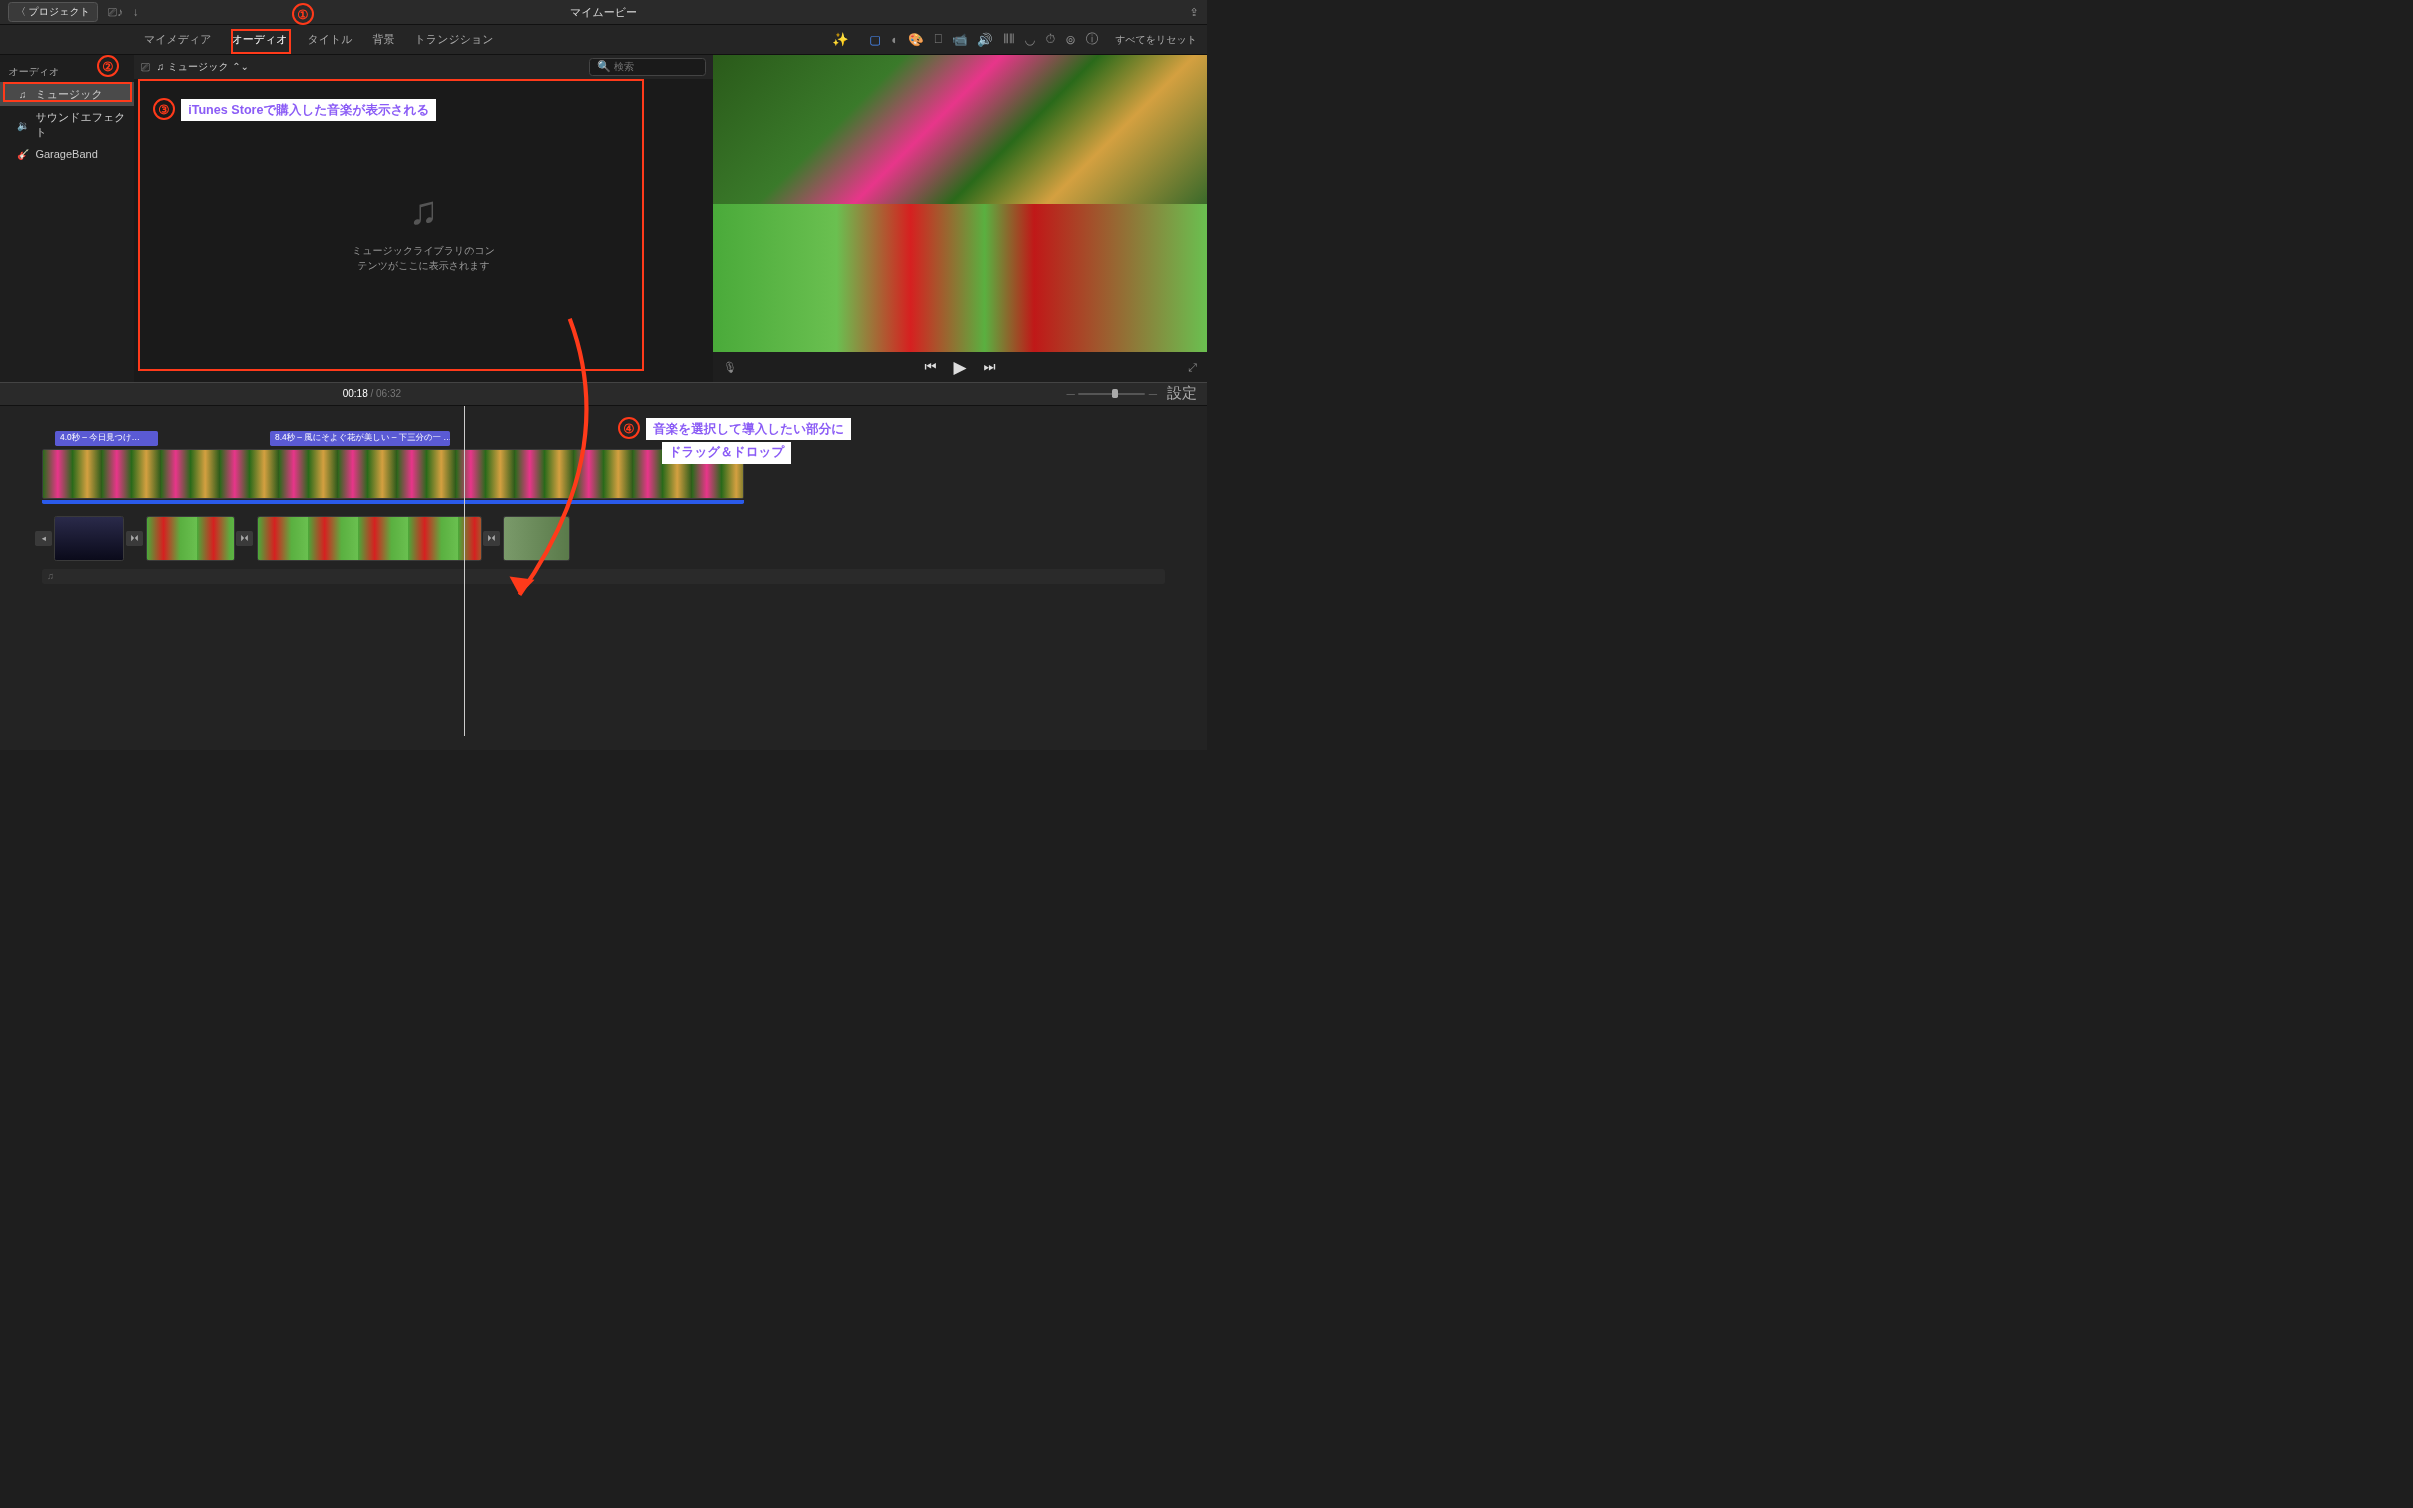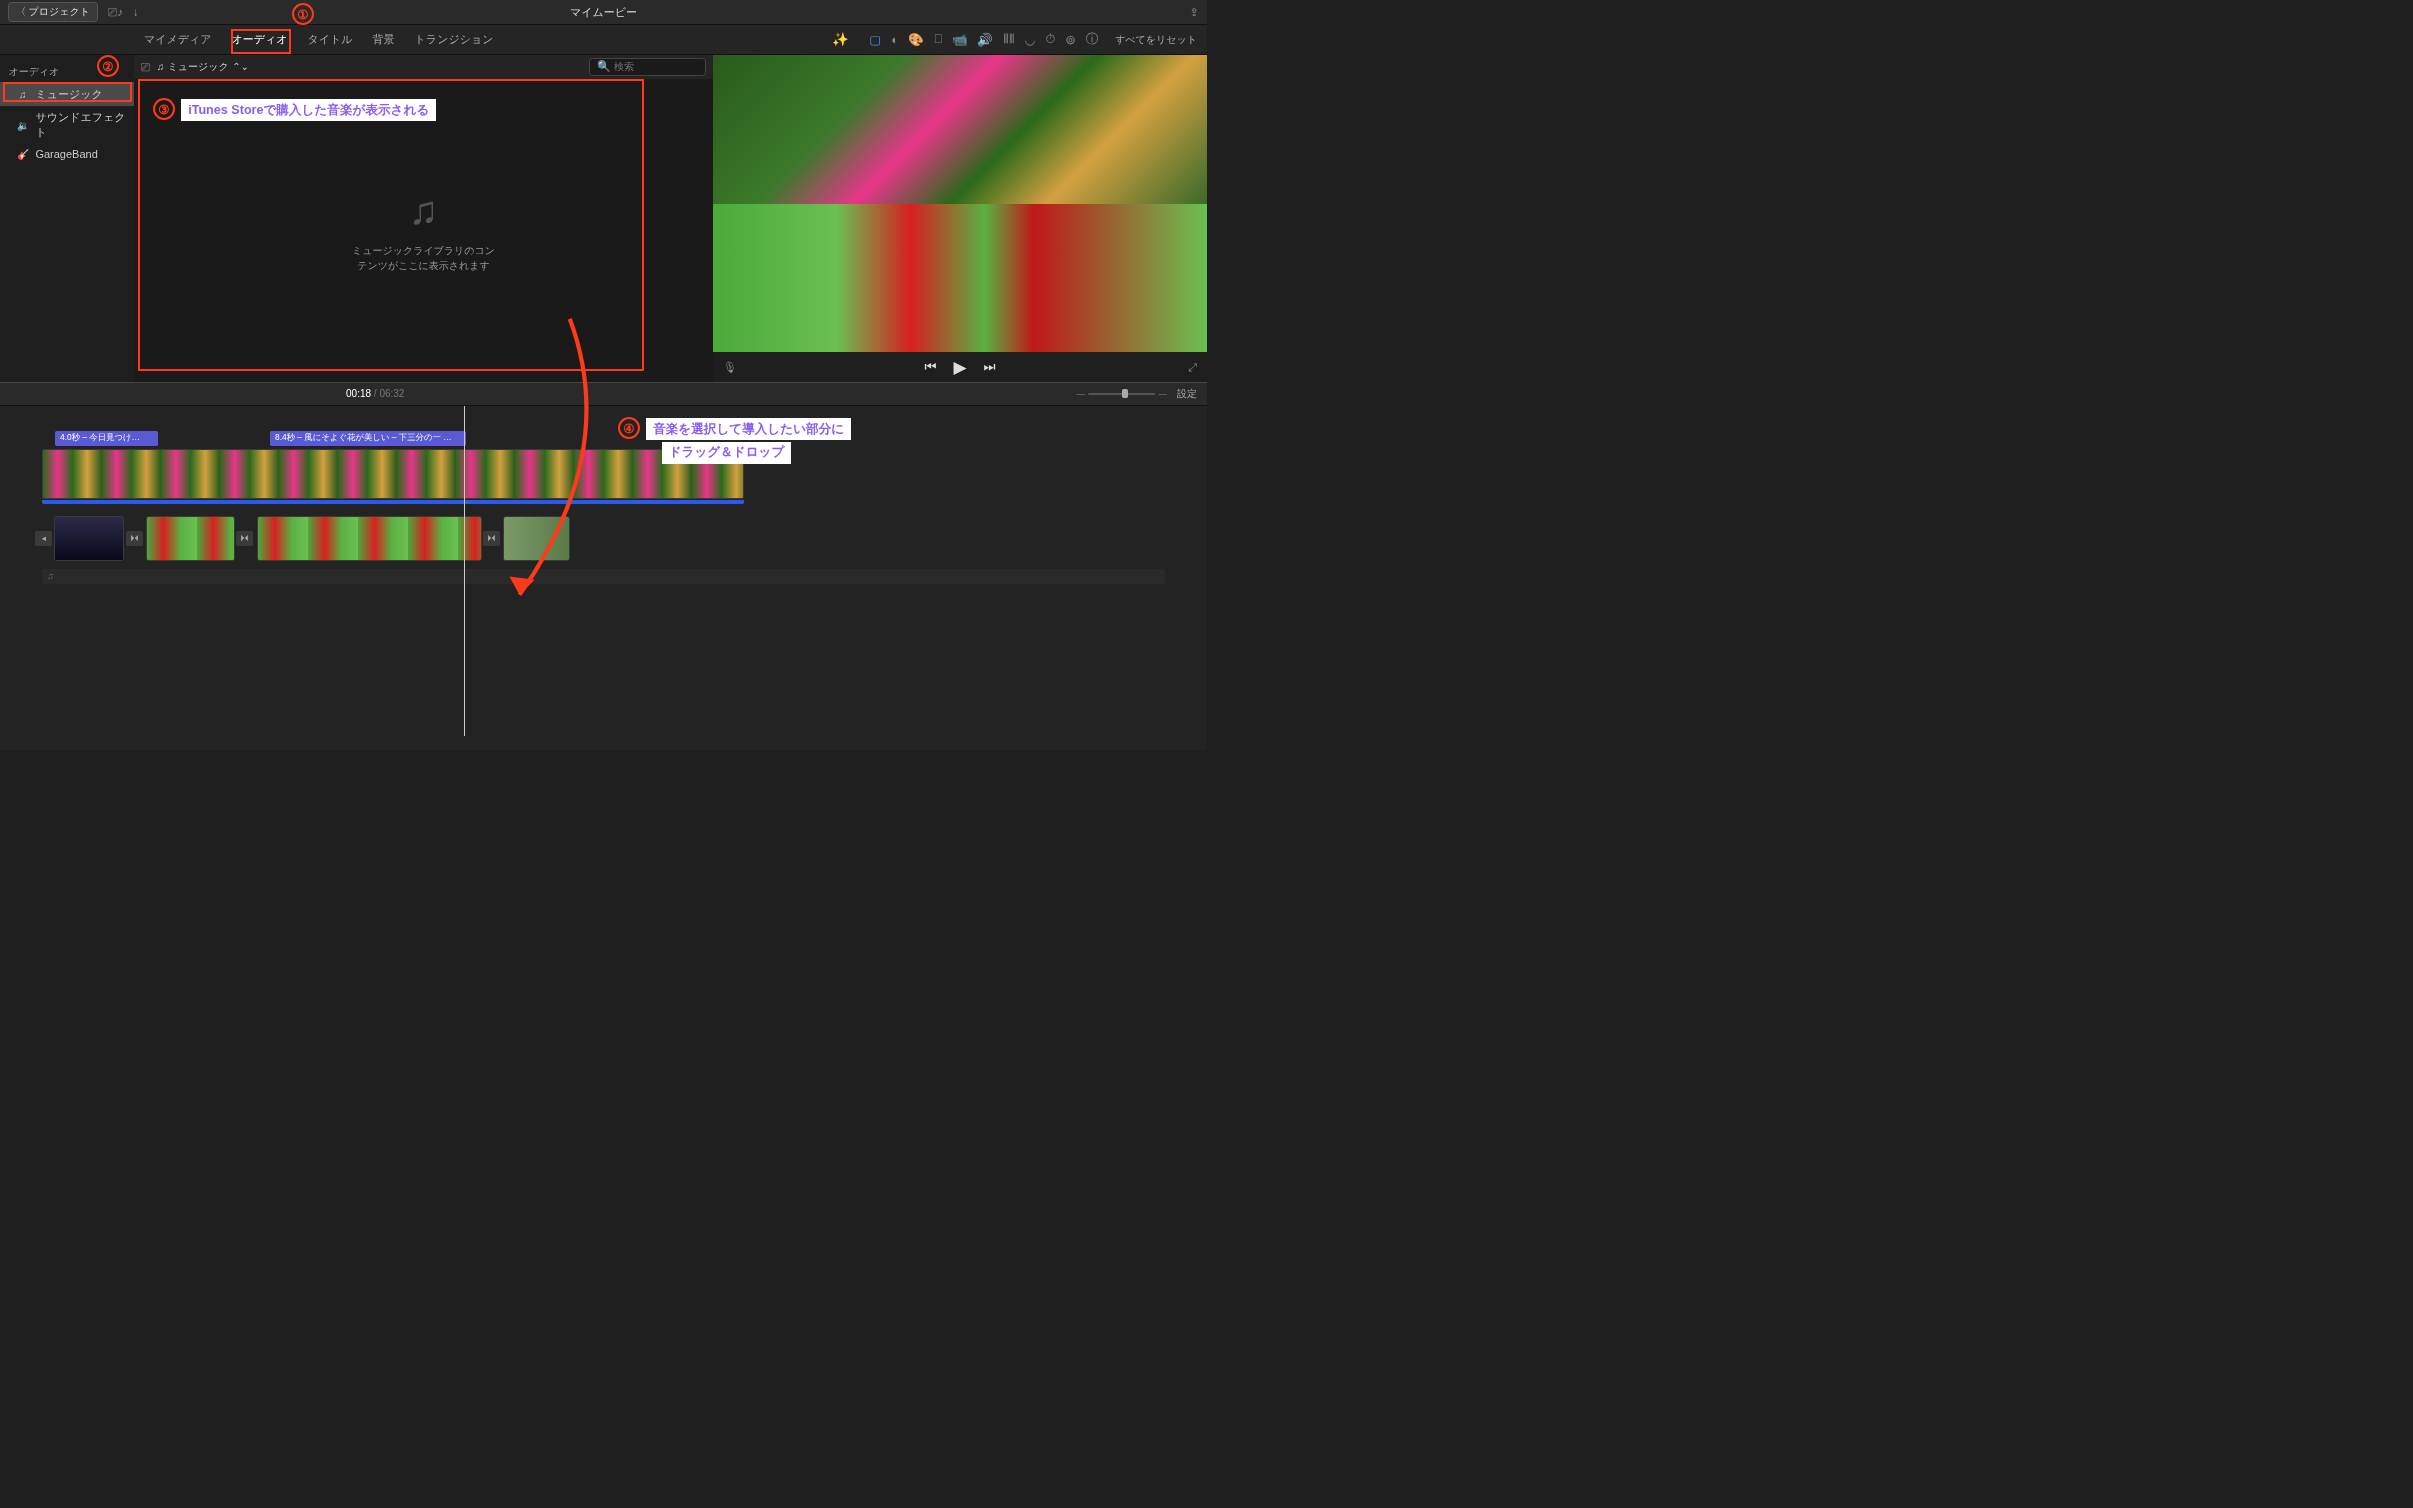--- a/index.html
+++ b/index.html
@@ -53,21 +53,21 @@
 .pc-btn { color: #ddd; cursor: pointer; font-size: 13.4px; }
 
 
 .timeline-header { height: 23.5px; background: #2a2a2a; display: flex; align-items: center; padding: 0 10px; border-top: 0.8px solid #444; border-bottom: 0.8px solid #111; }
 .time-display { margin: 0 auto; font-size: 10px; }
 .time-current { color: #fff; }
 .time-total { color: #777; }
 .zoom-slider { display: flex; align-items: center; gap: 3.4px; margin-left: auto; }
 .slider-track { width: 67px; height: 2.5px; background: #555; border-radius: 1.7px; position: relative; cursor: pointer; }
 .slider-thumb { position: absolute; left: 50%; top: -3.4px; width: 6.7px; height: 9.2px; background: #aaa; border-radius: 1.7px; }
-.settings-btn { color: #aaa; font-size: 10px; margin-left: 10px; cursor: pointer; }
+.settings-btn { color: #aaa; font-size: 15px; margin-left: 10px; cursor: pointer; }
 
 
 .timeline { flex: 1; background: #232323; padding: 25px 42px; position: relative; height: 344px; overflow: hidden; }
 .playhead { position: absolute; left: 464px; top: 0; bottom: 13.4px; width: 0.8px; background: #ccc; z-index: 50; }
 
 .track-row { position: relative; margin-bottom: 5px; }
 .title-clip { position: absolute; top: 0; height: 15px; background: #5a5ad4; border-radius: 1.7px; font-size: 8.4px; color: #fff; padding: 1.7px 5px; overflow: hidden; white-space: nowrap; }
 .video-track { height: 50px; display: flex; position: relative; }
 .vclip { height: 50px; background: linear-gradient(90deg,#2a6a1a,#e8358a,#2a6a1a,#d4a040,#2a5a1a); background-size: 59px 50px; border: 0.8px solid #3a3a3a; border-radius: 1.7px; }
 .audio-bar { position: absolute; bottom: -5px; left: 0; right: 0; height: 4.2px; background: #2a5aea; border-radius: 0 0 1.7px 1.7px; }
@@ -207,21 +207,21 @@
     <span style="color:#777;font-size:8.4px">—</span>
   </div>
   <span class="settings-btn">設定</span>
 </div>
 
 <div class="timeline">
   <div class="playhead"></div>
 
   <div class="track-row" style="height:15px;margin-bottom:3.4px">
     <div class="title-clip" style="left:13px;width:103px">4.0秒 – 今日見つけ…</div>
-    <div class="title-clip" style="left:228px;width:196px">8.4秒 – 風にそよぐ花が美しい – 下三分の一 …</div>
+    <div class="title-clip" style="left:228px;width:180px">8.4秒 – 風にそよぐ花が美しい – 下三分の一 …</div>
   </div>
 
   <div class="track-row">
     <div class="video-track" style="width:702px">
       <div class="vclip" style="width:702px">
           <div class="audio-bar"></div>
         </div>
     </div>
   </div>
 

